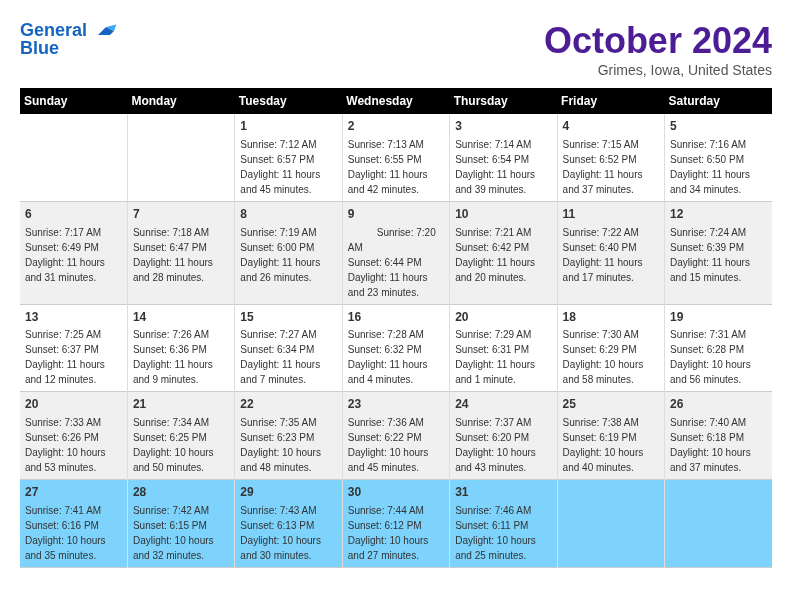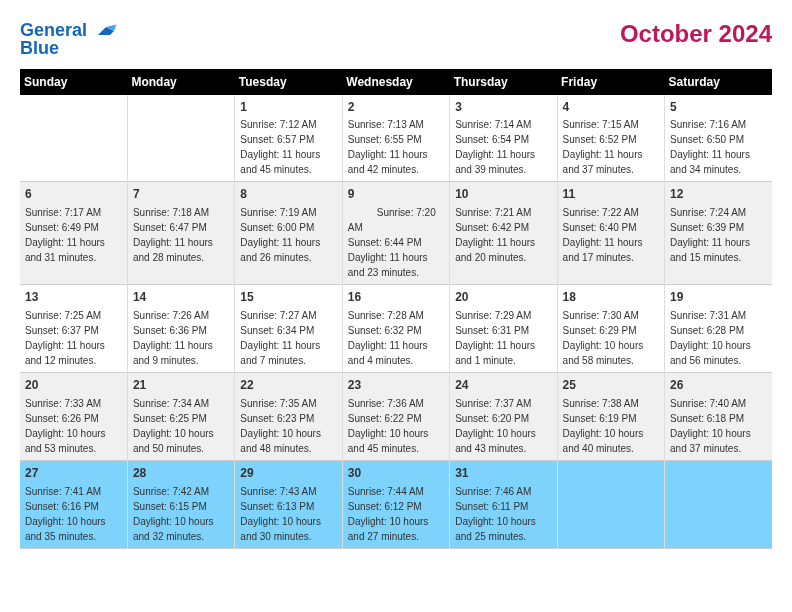--- a/index.html
+++ b/index.html
@@ -31,23 +31,23 @@
     }
     .logo-icon {
       width: 24px;
       height: 20px;
       margin-left: 2px;
     }
     .title-block {
       text-align: right;
     }
     .month-title {
-      font-size: 24px;
-      font-weight: bold;
-      color: #be185d;
+      font-size: 36px;
+      font-weight: bold;
+      color: #4c1d95;
       text-align: right;
     }
     .location {
       font-size: 14px;
       color: #555;
     }
     table {
       width: 100%;
       border-collapse: collapse;
       font-size: 11px;
@@ -108,20 +108,21 @@
             <polygon points="5,15 15,5 25,10 20,15" fill="#1565C0"></polygon>
             <polygon points="15,5 28,2 25,10" fill="#42A5F5"></polygon>
           </svg>
         </span>
       </div>
       <div style="font-size:18px;font-weight:bold;color:#1565C0;margin-top:-4px;">Blue</div>
     </div>
   </div>
   <div class="title-block">
     <div class="month-title">October 2024</div>
+    <div class="location">Grimes, Iowa, United States</div>
   </div>
 </div>
 
 <table>
   <thead>
     <tr>
     <th>Sunday</th>
         <th>Monday</th>
         <th>Tuesday</th>
         <th>Wednesday</th>

